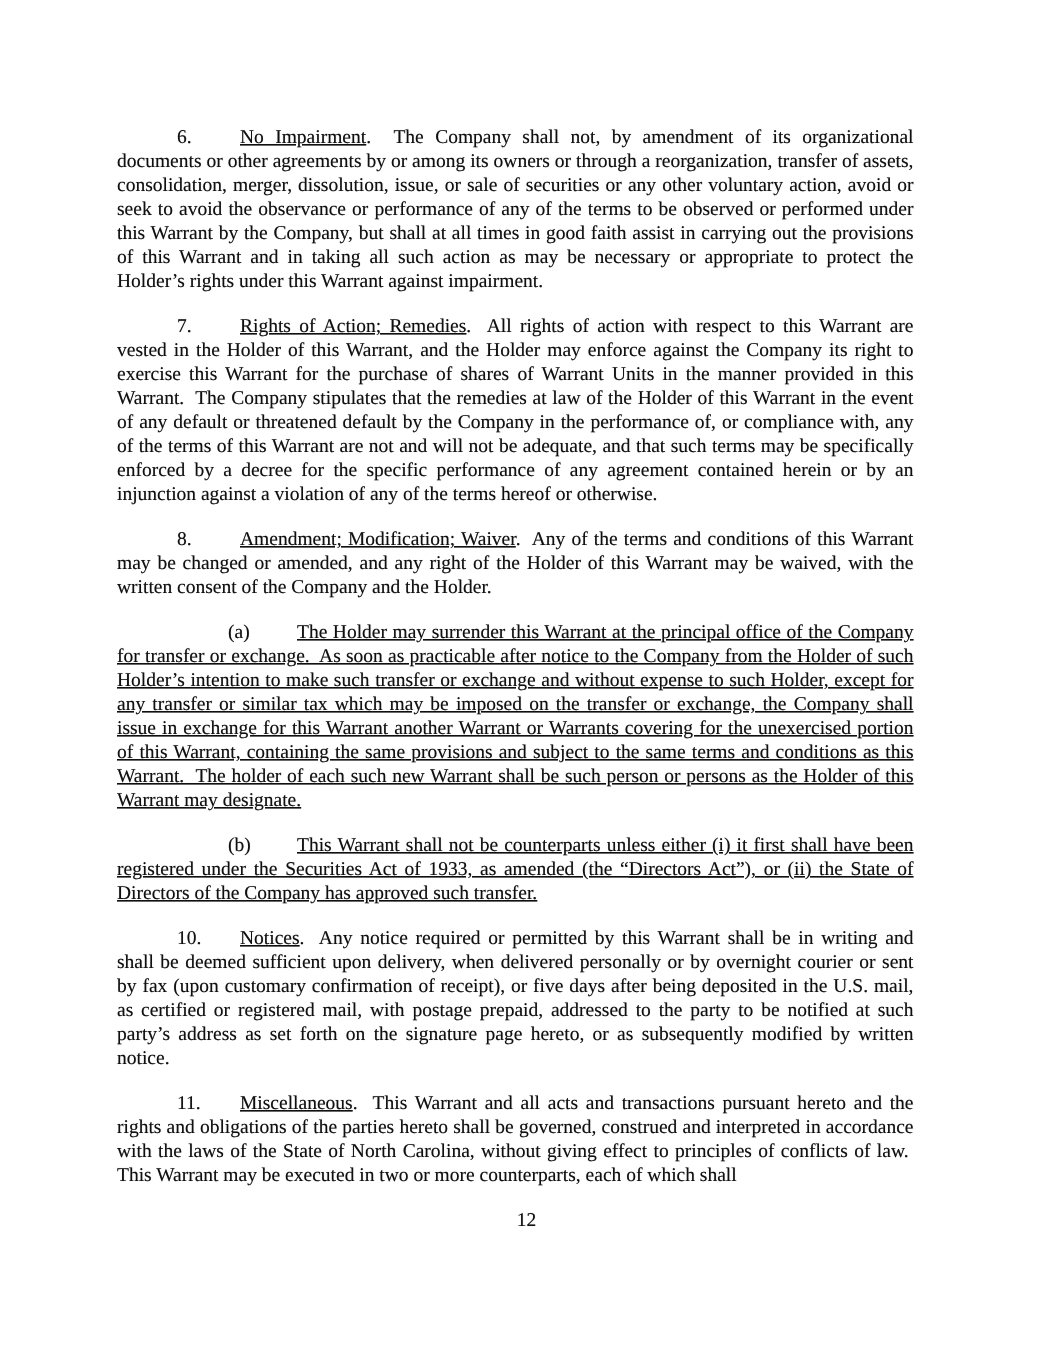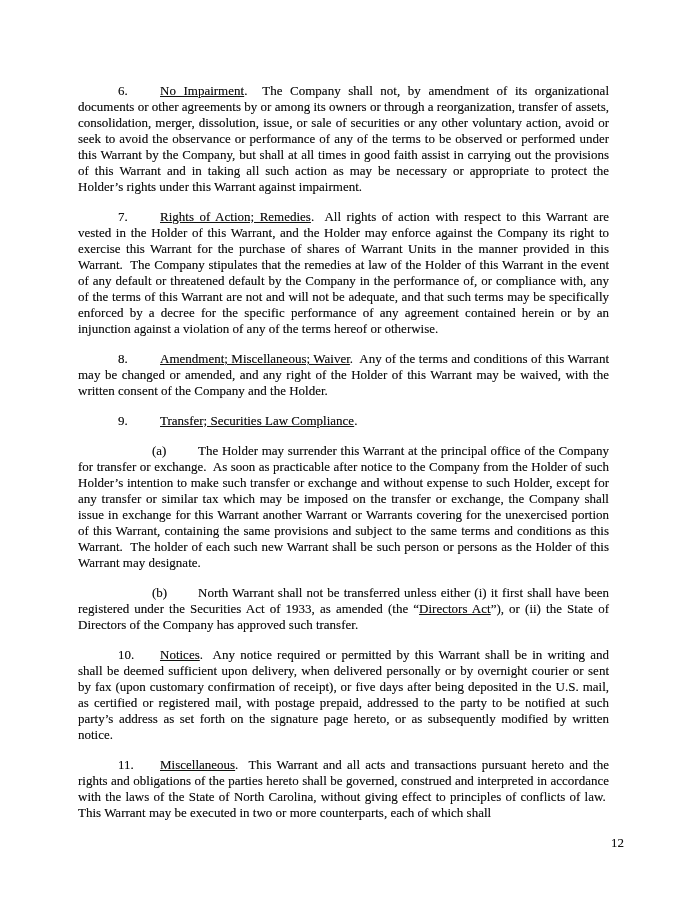--- a/index.html
+++ b/index.html
@@ -21,55 +21,55 @@
     text-shadow: 0 0 0.5px rgba(0,0,0,0.45);
     overflow: hidden;
   }
   p.sec {
     margin: 0 15px 14px 0;
     text-align: justify;
     text-indent: 40px;
   }
   p.sub {
     text-indent: 74px;
+    text-decoration: underline;
   }
   .num {
     display: inline-block;
     width: 42px;
     text-indent: 0;
   }
   .num-sub {
     display: inline-block;
     width: 46px;
     text-indent: 0;
   }
   .u {
     text-decoration: underline;
   }
   .pagenum {
     margin-top: 12px;
-    text-align: right;
+    text-align: center;
   }
 </style>
 </head>
 <body>
 
 <div class="page">
 
   <p class="sec"><span class="num">6.</span><span class="u">No Impairment</span><span>.&nbsp; The Company shall not, by amendment of its organizational documents or other agreements by or among its owners or through a reorganization, transfer of assets, consolidation, merger, dissolution, issue, or sale of securities or any other voluntary action, avoid or seek to avoid the observance or performance of any of the terms to be observed or performed under this Warrant by the Company, but shall at all times in good faith assist in carrying out the provisions of this Warrant and in taking all such action as may be necessary or appropriate to protect the Holder’s rights under this Warrant against impairment.</span></p>
 
   <p class="sec"><span class="num">7.</span><span class="u">Rights of Action; Remedies</span><span>.&nbsp; All rights of action with respect to this Warrant are vested in the Holder of this Warrant, and the Holder may enforce against the Company its right to exercise this Warrant for the purchase of shares of Warrant Units in the manner provided in this Warrant.&nbsp; The Company stipulates that the remedies at law of the Holder of this Warrant in the event of any default or threatened default by the Company in the performance of, or compliance with, any of the terms of this Warrant are not and will not be adequate, and that such terms may be specifically enforced by a decree for the specific performance of any agreement contained herein or by an injunction against a violation of any of the terms hereof or otherwise.</span></p>
 
-  <p class="sec"><span class="num">8.</span><span class="u">Amendment; Miscellaneous; Waiver</span><span>.&nbsp; Any of the terms and conditions of this Warrant may be changed or amended, and any right of the Holder of this Warrant may be waived, with the written consent of the Company and the Holder.</span></p>
+  <p class="sec"><span class="num">8.</span><span class="u">Amendment; Modification; Waiver</span><span>.&nbsp; Any of the terms and conditions of this Warrant may be changed or amended, and any right of the Holder of this Warrant may be waived, with the written consent of the Company and the Holder.</span></p>
 
-  <p class="sec"><span class="num">9.</span><span class="u">Transfer; Securities Law Compliance</span><span>.</span></p>
 
   <p class="sec sub"><span class="num-sub">(a)</span><span>The Holder may surrender this Warrant at the principal office of the Company for transfer or exchange.&nbsp; As soon as practicable after notice to the Company from the Holder of such Holder’s intention to make such transfer or exchange and without expense to such Holder, except for any transfer or similar tax which may be imposed on the transfer or exchange, the Company shall issue in exchange for this Warrant another Warrant or Warrants covering for the unexercised portion of this Warrant, containing the same provisions and subject to the same terms and conditions as this Warrant.&nbsp; The holder of each such new Warrant shall be such person or persons as the Holder of this Warrant may designate.</span></p>
 
-  <p class="sec sub"><span class="num-sub">(b)</span><span>North Warrant shall not be transferred unless either (i) it first shall have been registered under the Securities Act of 1933, as amended (the “</span><span class="u">Directors Act</span><span>”), or (ii) the State of Directors of the Company has approved such transfer.</span></p>
+  <p class="sec sub"><span class="num-sub">(b)</span><span>This Warrant shall not be counterparts unless either (i) it first shall have been registered under the Securities Act of 1933, as amended (the “</span><span class="u">Directors Act</span><span>”), or (ii) the State of Directors of the Company has approved such transfer.</span></p>
 
   <p class="sec"><span class="num">10.</span><span class="u">Notices</span><span>.&nbsp; Any notice required or permitted by this Warrant shall be in writing and shall be deemed sufficient upon delivery, when delivered personally or by overnight courier or sent by fax (upon customary confirmation of receipt), or five days after being deposited in the U.S. mail, as certified or registered mail, with postage prepaid, addressed to the party to be notified at such party’s address as set forth on the signature page hereto, or as subsequently modified by written notice.</span></p>
 
   <p class="sec"><span class="num">11.</span><span class="u">Miscellaneous</span><span>.&nbsp; This Warrant and all acts and transactions pursuant hereto and the rights and obligations of the parties hereto shall be governed, construed and interpreted in accordance with the laws of the State of North Carolina, without giving effect to principles of conflicts of law.&nbsp; This Warrant may be executed in two or more counterparts, each of which shall</span></p>
 
   <div class="pagenum">12</div>
 
 </div>
 
 </body></html>

